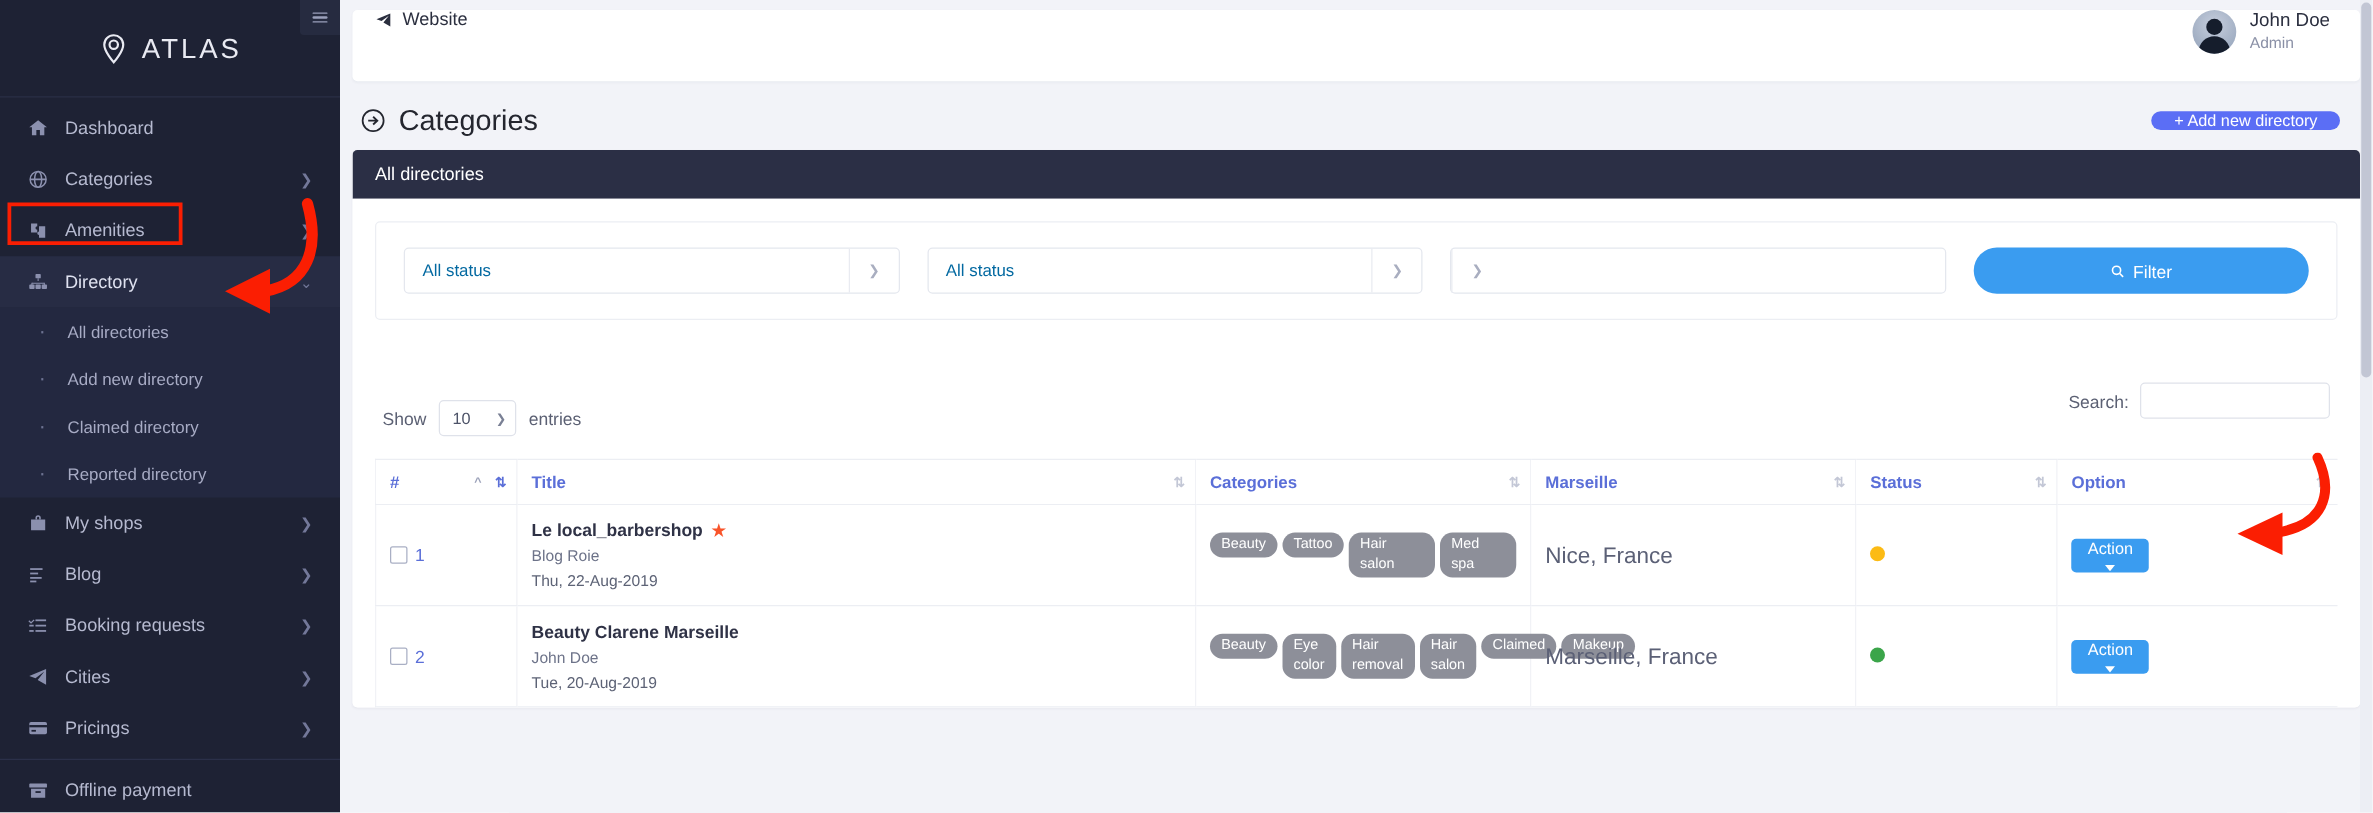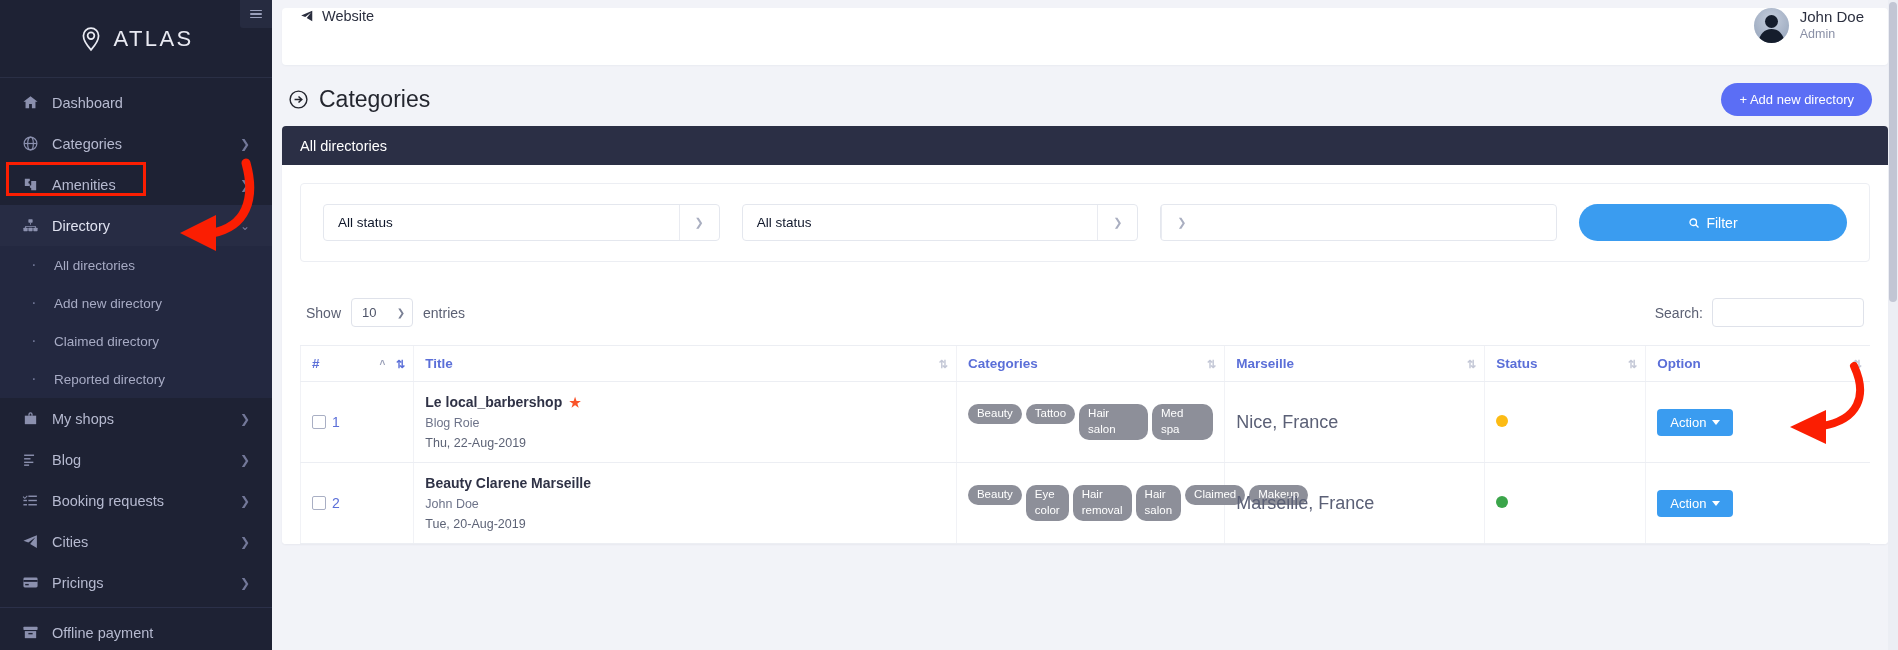--- a/index.html
+++ b/index.html
@@ -114,21 +114,21 @@
   .page-head {
     display: flex; align-items: center; justify-content: space-between;
     padding: 18px 26px 10px 16px;
   }
   .page-title {
     display: flex; align-items: center; gap: 10px;
     color: #24262f; font-size: 23px; font-weight: 400;
   }
   .btn-primary-pill {
     background: #5b6ef5; color: #fff; border: none;
-    border-radius: 17px; height: 33px; padding: 0 18px;
+    border-radius: 17px; height: 15px; padding: 0 18px;
     font-size: 13px; cursor: pointer;
     font-family: "Liberation Sans", sans-serif;
   }
 
   .card {
     margin: 0 10px 0 10px;
     background: #fff; border-radius: 4px; overflow: hidden;
     box-shadow: 0 1px 2px rgba(35,40,70,.05);
   }
   .card-header {
@@ -142,41 +142,41 @@
     border: 1px solid #eceef3; border-radius: 4px;
     padding: 20px 22px; display: flex; align-items: center; gap: 22px;
     background: #fff;
   }
   .select-box {
     flex: 1; height: 37px; border: 1px solid #e4e7ee; border-radius: 4px;
     display: flex; align-items: center; background: #fff;
     cursor: pointer;
   }
   .select-box .val {
-    flex: 1; padding: 0 14px; color: #0f172a; font-size: 13.5px;
+    flex: 1; padding: 0 14px; color: #0369a1; font-size: 13.5px;
   }
   .select-box .caret {
     width: 40px; height: 100%; border-left: 1px solid #e9ebf1;
     display: flex; align-items: center; justify-content: center;
     color: #a9aec0; font-size: 11px;
   }
   .btn-filter {
     width: 268px; height: 37px; border-radius: 19px; border: none;
     background: #3a9cf0; color: #fff; font-size: 14px; cursor: pointer;
     display: flex; align-items: center; justify-content: center; gap: 6px;
     font-family: "Liberation Sans", sans-serif;
   }
 
   .table-tools {
     display: flex; align-items: center; justify-content: space-between;
     padding: 36px 6px 18px 6px;
   }
   .show-entries {
     display: flex; align-items: center; gap: 10px;
-    color: #5b6073; font-size: 14px;
+    color: #5b6073; font-size: 14px; margin-top: 28px;
   }
   .len-select {
     height: 29px; width: 62px; border: 1px solid #dfe2ea; border-radius: 4px;
     background: #fff; display: flex; align-items: center; justify-content: space-between;
     padding: 0 7px 0 10px; font-size: 13px; color: #4d5368; cursor: pointer;
   }
   .len-select .caret { color: #7a8095; font-size: 10px; }
   .search-wrap { display: flex; align-items: center; gap: 9px; color: #5b6073; font-size: 14px; }
   .search-input {
     width: 152px; height: 29px; border: 1px solid #dfe2ea; border-radius: 4px;
@@ -223,20 +223,21 @@
     background: #8d8f99; color: #fff; border-radius: 10px;
     padding: 2px 9px; font-size: 11.5px; line-height: 1.35;
   }
   .loc { color: #5b6076; font-size: 18px; }
   .dot { width: 12px; height: 12px; border-radius: 50%; display: inline-block; }
   .btn-action {
     background: #3a9cf0; color: #fff; border: none; border-radius: 4px;
     height: 27px; padding: 0 13px; font-size: 13px; cursor: pointer;
     display: inline-flex; align-items: center; gap: 6px;
     font-family: "Liberation Sans", sans-serif;
+    flex-direction: column;
   }
   .btn-action .tri {
     width: 0; height: 0; border-left: 4px solid transparent;
     border-right: 4px solid transparent; border-top: 5px solid #fff;
   }
   .annot-arrow-2 { position: absolute; right: 22px; top: 362px; z-index: 8; pointer-events: none; }
   .scroll-rail {
     position: absolute; right: 0; top: 0; width: 10px; height: 650px;
     background: #eceef4; z-index: 9;
   }

